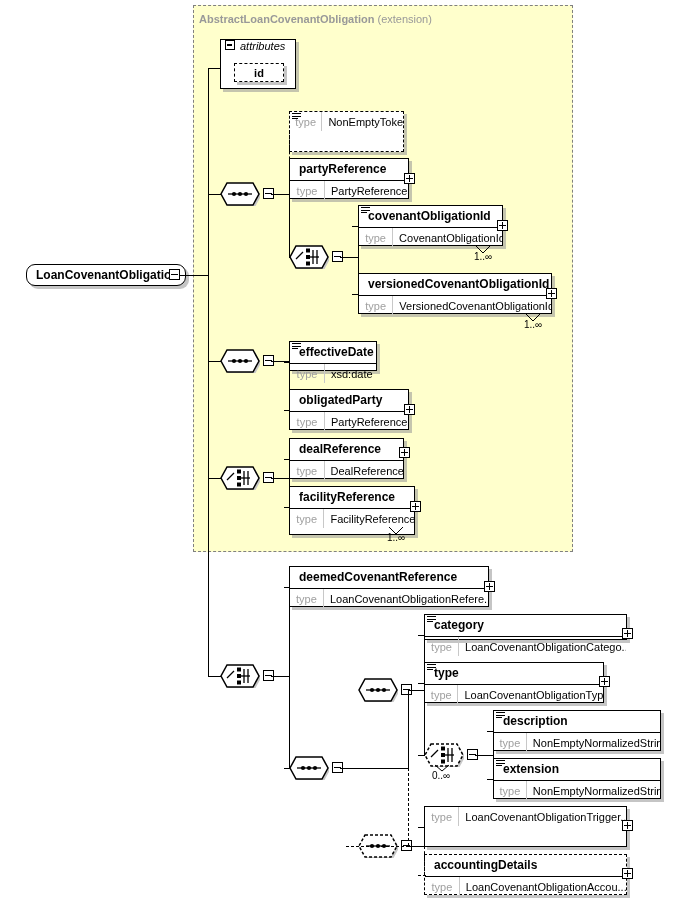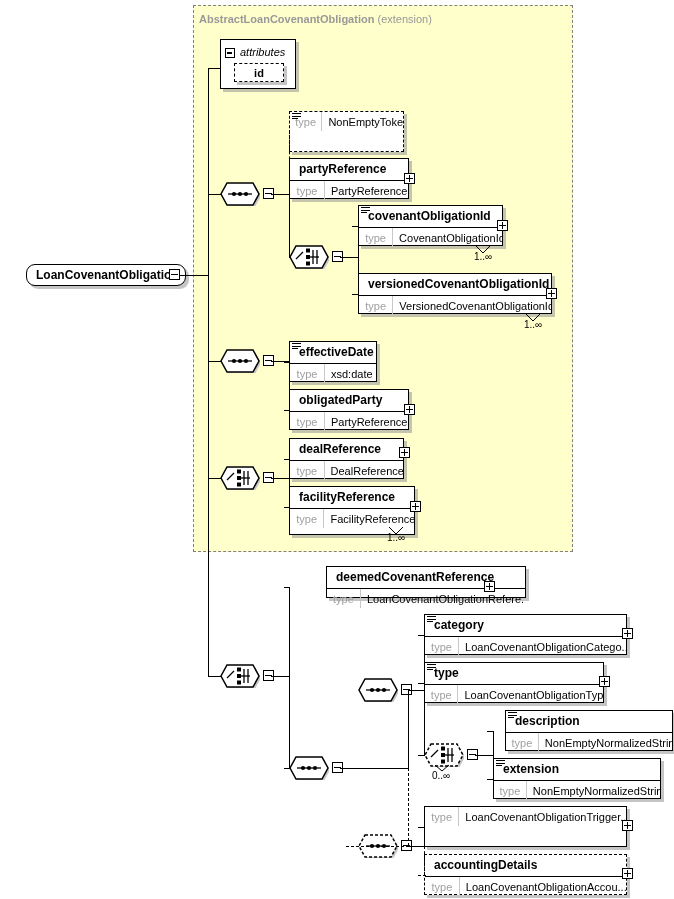--- a/index.html
+++ b/index.html
@@ -38,21 +38,21 @@
 
   
   .expander{position:absolute;width:11px;height:11px;background:#fff;border:1.5px solid #000;
             box-sizing:border-box;}
   .expander::before{content:"";position:absolute;left:1px;top:3.5px;width:7px;height:1.5px;background:#000;}
   .expander.plus::after{content:"";position:absolute;left:3.5px;top:1px;width:1.5px;height:7px;background:#000;}
 
   
   .attrbox{position:absolute;box-sizing:border-box;background:#ffffff;border:1.5px solid #000;
            box-shadow:3px 3px 0 rgba(150,150,150,.55);}
-  .attrbox .hdr{height:18px;display:flex;align-items:flex-end;padding-left:4px;font-size:11px;
+  .attrbox .hdr{height:18px;display:flex;align-items:flex-start;padding-left:4px;font-size:11px;
                 font-style:italic;color:#000;}
   .attrbox .hdr .mini{width:10px;height:10px;border:1.5px solid #000;box-sizing:border-box;
                       position:relative;margin-right:5px;background:#fff;}
   .attrbox .hdr .mini::before{content:"";position:absolute;left:1px;top:3px;width:5px;height:1.5px;background:#000;}
   .attr-item{position:absolute;box-sizing:border-box;background:#fff;border:1.5px dashed #000;
              display:flex;align-items:center;justify-content:center;font-size:11px;font-weight:bold;
              box-shadow:3px 3px 0 rgba(150,150,150,.55);}
 
   
   .compositor{position:absolute;width:40px;height:24px;}
@@ -145,21 +145,21 @@
       <span class="k">type</span>
       <span class="v">VersionedCovenantObligationId</span>
     </div>
   </div>
   <div class="expander plus" style="left:530px;top:288px;"></div>
   <svg class="curve" style="left:510px;top:314px;width:22px;height:8px;">
     <path d="M0,0 L7,7 L14,0" fill="none" stroke="#000" stroke-width="1"></path>
   </svg>
   <div class="mult" style="left:508px;top:319px;">1..∞</div>
 
-  <div class="elem" style="left:273px;top:341px;width:88px;height:41px;">
+  <div class="elem" style="left:273px;top:341px;width:88px;height:30px;">
     <span class="seqglyph">
         <i></i>
         <i></i>
         <i></i>
       </span>
     <div class="nm">effectiveDate</div>
     <div class="tp">
       <span class="k">type</span>
       <span class="v">xsd:date</span>
     </div>
@@ -189,30 +189,30 @@
       <span class="k">type</span>
       <span class="v">FacilityReference</span>
     </div>
   </div>
   <div class="expander plus" style="left:394px;top:501px;"></div>
   <svg class="curve" style="left:373px;top:527px;width:22px;height:8px;">
     <path d="M0,0 L7,7 L14,0" fill="none" stroke="#000" stroke-width="1"></path>
   </svg>
   <div class="mult" style="left:371px;top:532px;">1..∞</div>
 
-  <div class="elem" style="left:273px;top:566px;width:200px;height:32px;margin-left:37px;">
+  <div class="elem" style="left:273px;top:566px;width:200px;height:41px;">
     <div class="nm">deemedCovenantReference</div>
     <div class="tp">
       <span class="k">type</span>
       <span class="v">LoanCovenantObligationRefere...</span>
     </div>
   </div>
   <div class="expander plus" style="left:468px;top:581px;"></div>
 
-  <div class="elem" style="left:408px;top:614px;width:203px;height:41px;">
+  <div class="elem" style="left:408px;top:614px;width:203px;height:26px;">
     <span class="seqglyph">
         <i></i>
         <i></i>
         <i></i>
       </span>
     <div class="nm">category</div>
     <div class="tp">
       <span class="k">type</span>
       <span class="v">LoanCovenantObligationCatego...</span>
     </div>
@@ -226,21 +226,21 @@
         <i></i>
       </span>
     <div class="nm">type</div>
     <div class="tp">
       <span class="k">type</span>
       <span class="v">LoanCovenantObligationType</span>
     </div>
   </div>
   <div class="expander plus" style="left:583px;top:676px;"></div>
 
-  <div class="elem" style="left:477px;top:710px;width:168px;height:41px;margin-left:12px;">
+  <div class="elem" style="left:477px;top:710px;width:168px;height:41px;">
     <span class="seqglyph">
         <i></i>
         <i></i>
         <i></i>
       </span>
     <div class="nm">description</div>
     <div class="tp">
       <span class="k">type</span>
       <span class="v">NonEmptyNormalizedString</span>
     </div>

